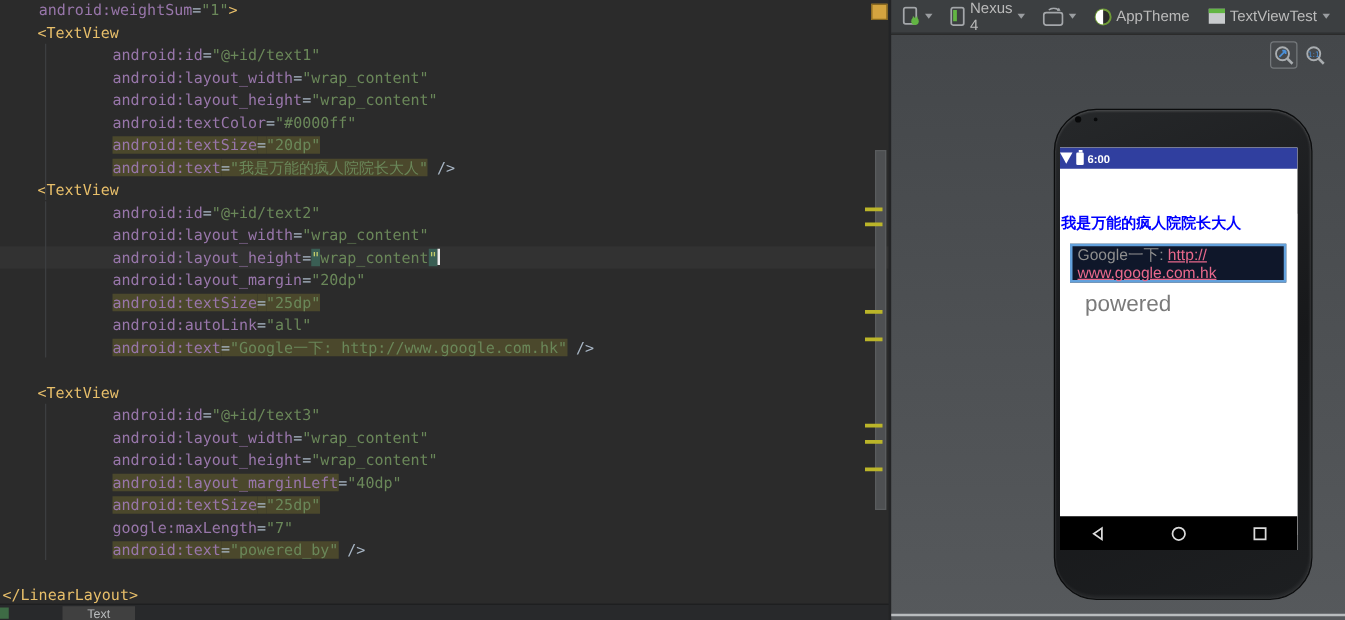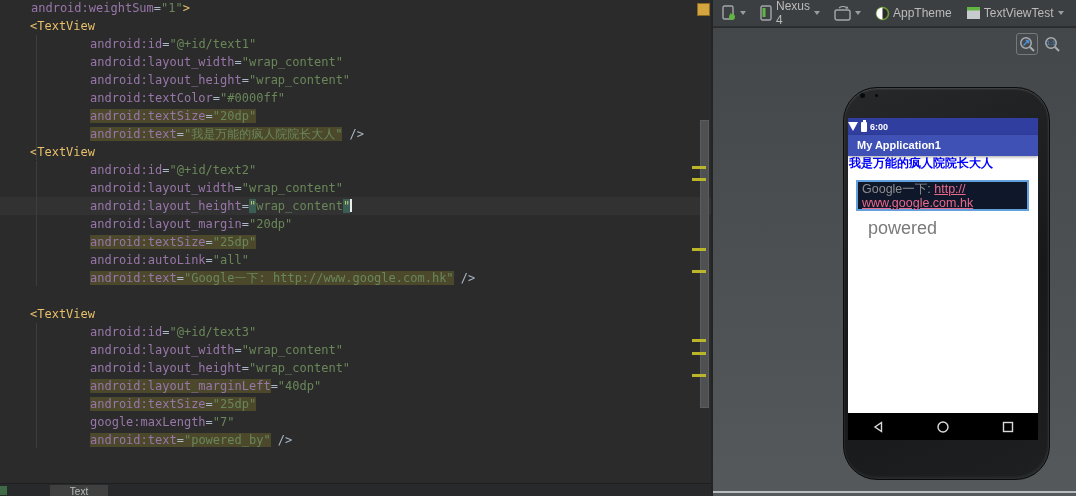--- a/index.html
+++ b/index.html
@@ -52,21 +52,21 @@
   .cam1 { position:absolute; left:16px; top:5px; width:5px; height:5px; border-radius:50%; background:#08090A; }
   .cam2 { position:absolute; left:31px; top:6px; width:3px; height:3px; border-radius:50%; background:#08090A; }
   .screen { position:absolute; left:4px; top:30px; width:190px; height:322px; background:#FFFFFF; overflow:hidden; }
   .statusbar { height:17px; background:#303F9F; display:flex; align-items:center; padding-right:4px; gap:3px; }
   .time { color:#FFFFFF; font-size:9px; font-weight:bold; }
   .wifi { width:0; height:0; border-left:5px solid transparent; border-right:5px solid transparent; border-top:9px solid #FFFFFF; }
   .batt { width:6px; height:10px; background:#FFFFFF; border-radius:1px; position:relative; }
   .batt:before { content:""; position:absolute; top:-2px; left:1.5px; width:3px; height:2px; background:#FFFFFF; }
   .appbar { height:21px; background:#3F51B5; box-shadow:0 1px 3px rgba(0,0,0,.35); position:relative; z-index:2; }
   .appbar span { color:#FFFFFF; font-size:11px; font-weight:bold; line-height:21px; padding-left:9px; display:inline-block; }
-  .content { position:relative; height:257px; background:#fff; }
+  .content { position:relative; height:257px; background:#fff;margin-top:36px; }
   .t1 { font-size:12px; font-weight:bold; line-height:15px; padding-left:1px; }
   .selbox { position:absolute; left:8px; top:24px; width:173px; height:31px; background:#DBEDFB; border:2px solid #63A1DC;
             font-size:12.5px; line-height:13.5px; padding:1px 4px; }
   .gray { color:#8E8E8E; }
   .link { text-decoration:underline; }
   .t3 { position:absolute; left:20px; top:62px; font-size:18px; }
   .navbar { position:absolute; left:0; bottom:0; width:100%; height:27px; background:#000;
             display:flex; align-items:center; justify-content:space-between; padding:0 23px; }
 
   svg { display:block; }
@@ -97,20 +97,21 @@
         <div class="code-line" style="padding-left: 90px;"></div>
         <div class="code-line" style="padding-left: 30px;"><span class="tk-g">&lt;TextView</span></div>
         <div class="code-line" style="padding-left: 90px;"><span class="tk-a">android:id</span><span class="tk-p">=</span><span class="tk-v">"@+id/text3"</span></div>
         <div class="code-line" style="padding-left: 90px;"><span class="tk-a">android:layout_width</span><span class="tk-p">=</span><span class="tk-v">"wrap_content"</span></div>
         <div class="code-line" style="padding-left: 90px;"><span class="tk-a">android:layout_height</span><span class="tk-p">=</span><span class="tk-v">"wrap_content"</span></div>
         <div class="code-line" style="padding-left: 90px;"><span class="tk-a hl">android:layout_marginLeft</span><span class="tk-p">=</span><span class="tk-v">"40dp"</span></div>
         <div class="code-line" style="padding-left: 90px;"><span class="tk-a hl">android:textSize</span><span class="tk-p hl">=</span><span class="tk-v hl">"25dp"</span></div>
         <div class="code-line" style="padding-left: 90px;"><span class="tk-a">google:maxLength</span><span class="tk-p">=</span><span class="tk-v">"7"</span></div>
         <div class="code-line" style="padding-left: 90px;"><span class="tk-a hl">android:text</span><span class="tk-p hl">=</span><span class="tk-v hl">"powered_by"</span><span class="tk-p"> /&gt;</span></div>
         <div class="code-line" style="padding-left: 90px;"></div>
+        <div class="code-line" style="padding-left: 2px;"><span class="tk-g">&lt;/LinearLayout&gt;</span></div>
       </div>
     <div class="guide" style="top:35px;height:125px;"></div>
     <div class="guide" style="top:161px;height:125px;"></div>
     <div class="guide" style="top:323px;height:125px;"></div>
   </div>
 
   <div class="err-stripe-box"></div>
   <div class="sb-thumb"></div>
   <div class="sb-mark" style="top:166px;"></div>
   <div class="sb-mark" style="top:178px;"></div>
@@ -212,23 +213,20 @@
       </div>
 
       <div class="phone">
         <div class="cam1"></div>
         <div class="cam2"></div>
         <div class="screen">
           <div class="statusbar" style="background: rgb(48, 63, 159);">
             <span class="wifi"></span>
             <span class="batt"></span>
             <span class="time">6:00</span>
-          </div>
-          <div class="appbar" style="background: rgb(63, 81, 181);">
-            <span>My Application1</span>
           </div>
           <div class="content">
             <div class="t1" id="t1" style="color: rgb(0, 0, 255);">我是万能的疯人院院长大人</div>
             <div class="selbox" id="selbox" style="background: #0f172a; border-color: rgb(99, 161, 220);">
               <span class="gray">Google一下: </span><span class="link" id="lnk1" style="color: rgb(233, 105, 140);">http://</span><br>
               <span class="link" id="lnk2" style="color: rgb(233, 105, 140);">www.google.com.hk</span>
             </div>
             <div class="t3" id="t3" style="color: rgb(122, 122, 122);">powered</div>
           </div>
           <div class="navbar">

